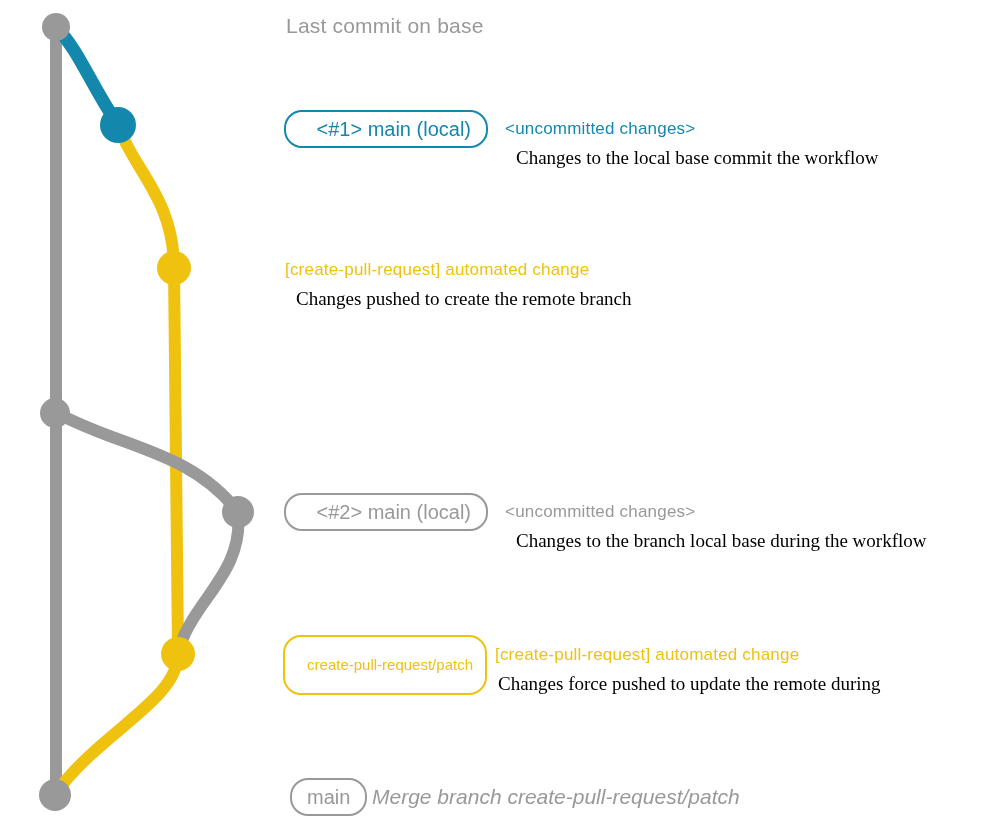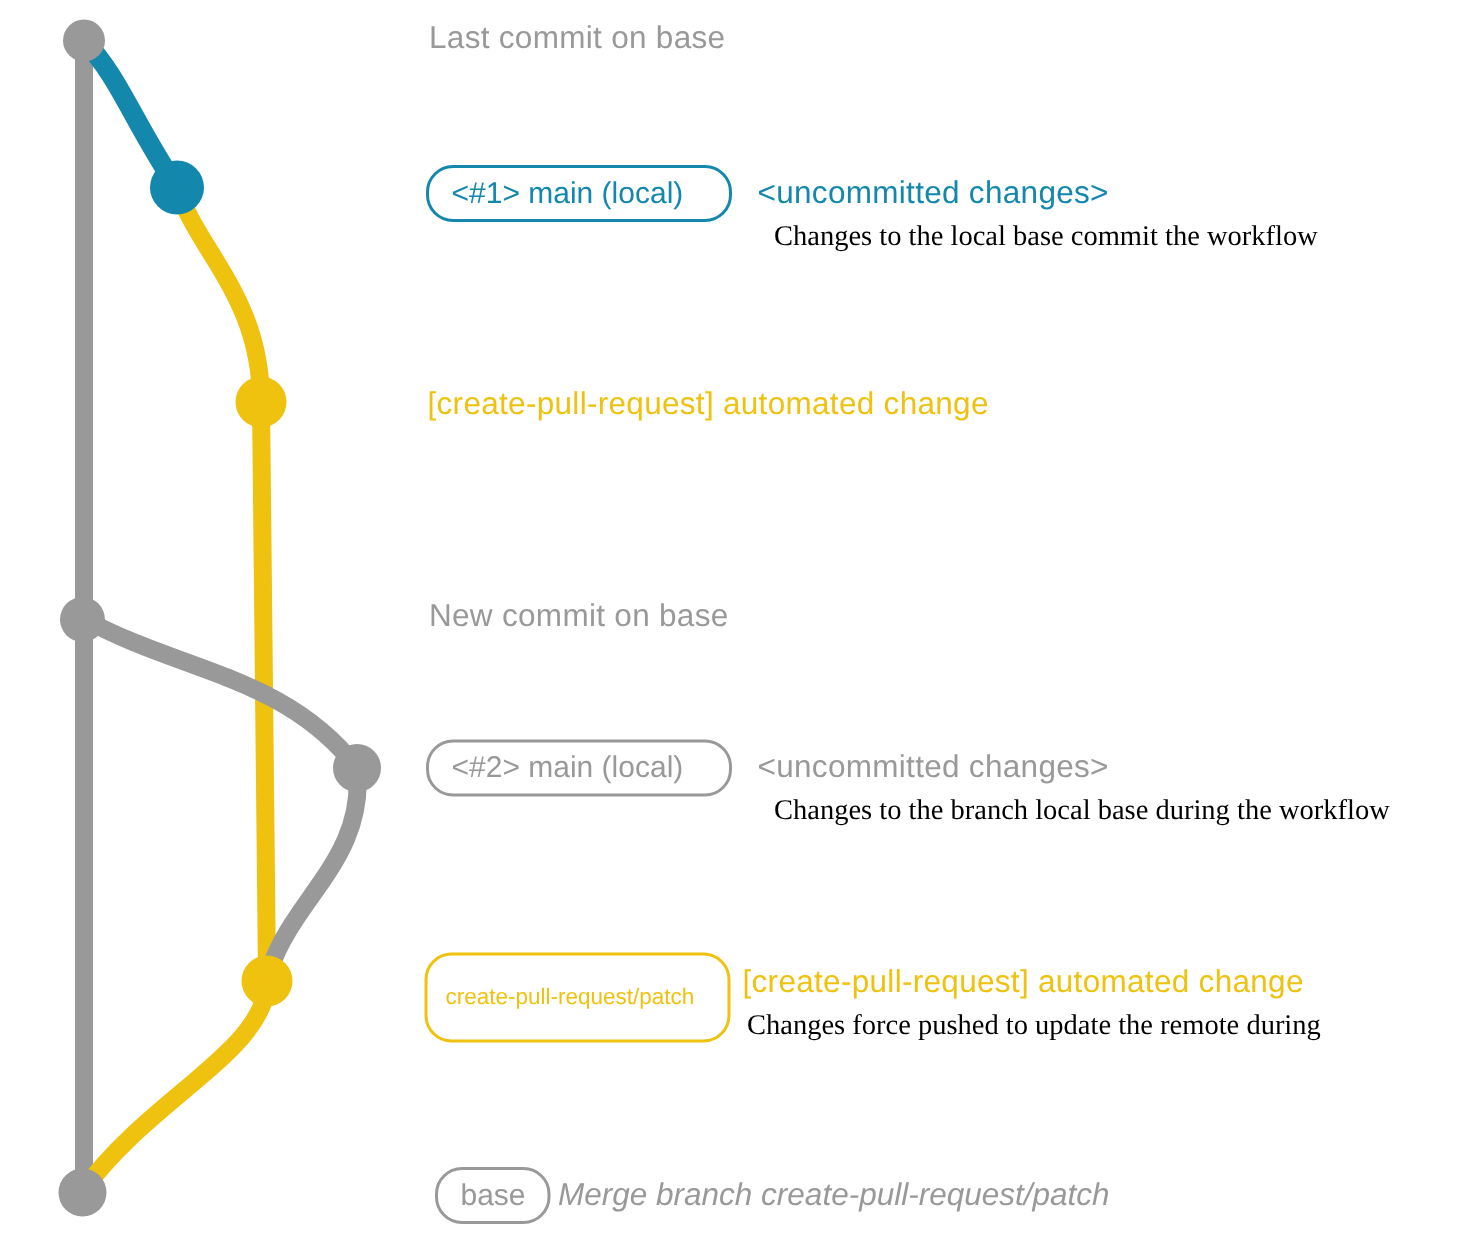--- a/index.html
+++ b/index.html
@@ -18,29 +18,29 @@
     letter-spacing:0.2px;
   }
   .row{position:absolute;}
   .badge{
     display:inline-block;
     border:2px solid;
     border-radius:18px;
     padding:5px 15px;
     font-size:20px;
     line-height:24px;
-    text-align:left;
+    text-align:right;
     box-sizing:border-box;
     background:#ffffff;
     white-space:nowrap;
   }
   .badge.tight{padding:16px 12px;font-size:15px;}
   .rc{position:absolute;white-space:nowrap;}
   .title{
-    font-size:21px;line-height:26px;
+    font-size:17px;line-height:26px;
     letter-spacing:0.2px;
     white-space:nowrap;
   }
   .desc{
     font-family:"Liberation Serif",serif;
     font-size:19px;line-height:24px;
     margin-top:4px;
     white-space:nowrap;
   }
   .merge-label{
@@ -85,38 +85,38 @@
   <div class="row" style="left:256px;top:110px">
     <span class="badge" style="min-width: 204px; color: rgb(20, 135, 173); border-color: rgb(20, 135, 173);">&lt;#1&gt; main (local)</span>
     <div class="rc" style="left:221px;top:6px">
       <div class="title" style="color: rgb(20, 135, 173);">&lt;uncommitted changes&gt;</div>
       <div class="desc" style="margin-left: 11px; color: rgb(0, 0, 0);">Changes to the local base commit the workflow</div>
     </div>
   </div>
 
   <div class="row" style="left:257px;top:257px">
     <div class="title" style="color: rgb(238, 194, 14);">[create-pull-request] automated change</div>
+    <div class="desc" style="margin-left: 11px; color: rgb(0, 0, 0);">Changes pushed to create the remote branch</div>
   </div>
 
-  <div class="caption" style="left: 258px; top: 398px; color: rgb(153, 153, 153);">New commit on base</div>
 
   <div class="row" style="left:256px;top:493px">
     <span class="badge" style="min-width: 204px; color: rgb(153, 153, 153); border-color: rgb(153, 153, 153);">&lt;#2&gt; main (local)</span>
     <div class="rc" style="left:221px;top:6px">
       <div class="title" style="color: rgb(153, 153, 153);">&lt;uncommitted changes&gt;</div>
       <div class="desc" style="margin-left: 11px; color: rgb(0, 0, 0);">Changes to the branch local base during the workflow</div>
     </div>
   </div>
 
   <div class="row" style="left:255px;top:635px">
     <span class="badge tight" style="min-width: 204px; color: rgb(238, 194, 14); border-color: rgb(238, 194, 14);">create-pull-request/patch</span>
     <div class="rc" style="left:212px;top:7px">
       <div class="title" style="color: rgb(238, 194, 14);">[create-pull-request] automated change</div>
       <div class="desc" style="margin-left: 3px; color: rgb(0, 0, 0);">Changes force pushed to update the remote during</div>
     </div>
   </div>
 
   <div class="row" style="left:262px;top:778px">
-    <span class="badge" style="min-width: 64px; color: rgb(153, 153, 153); border-color: rgb(153, 153, 153);">base</span>
+    <span class="badge" style="min-width: 64px; color: rgb(153, 153, 153); border-color: rgb(153, 153, 153);">main</span>
     <div class="merge-label" style="left: 82px; top: 6px; color: rgb(153, 153, 153);">Merge branch create-pull-request/patch</div>
   </div>
 
 </div>
 
 </body></html>

